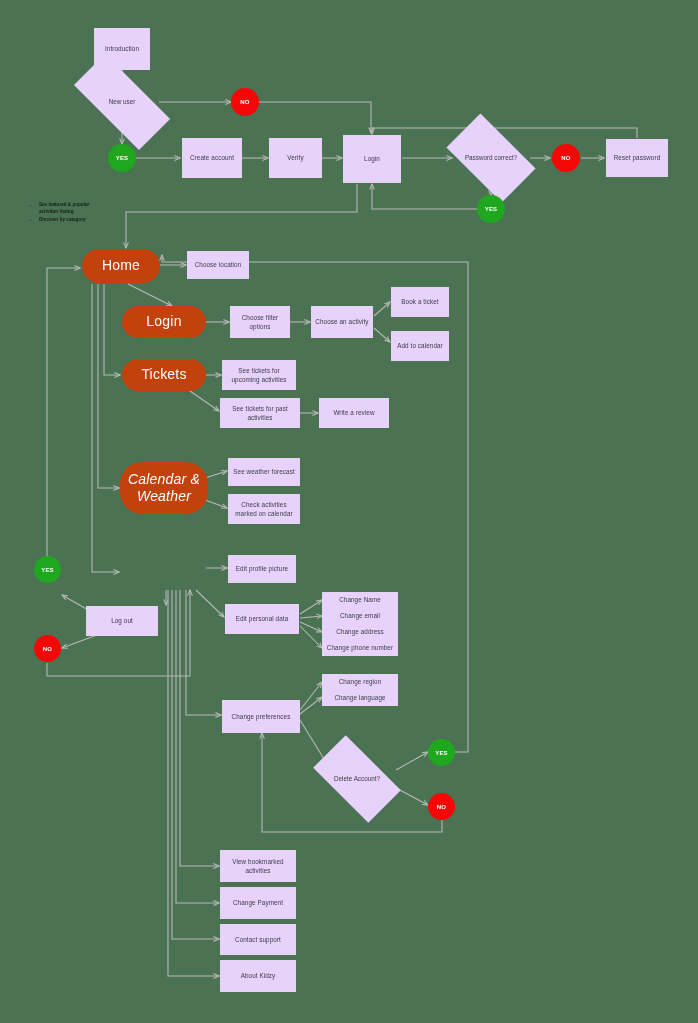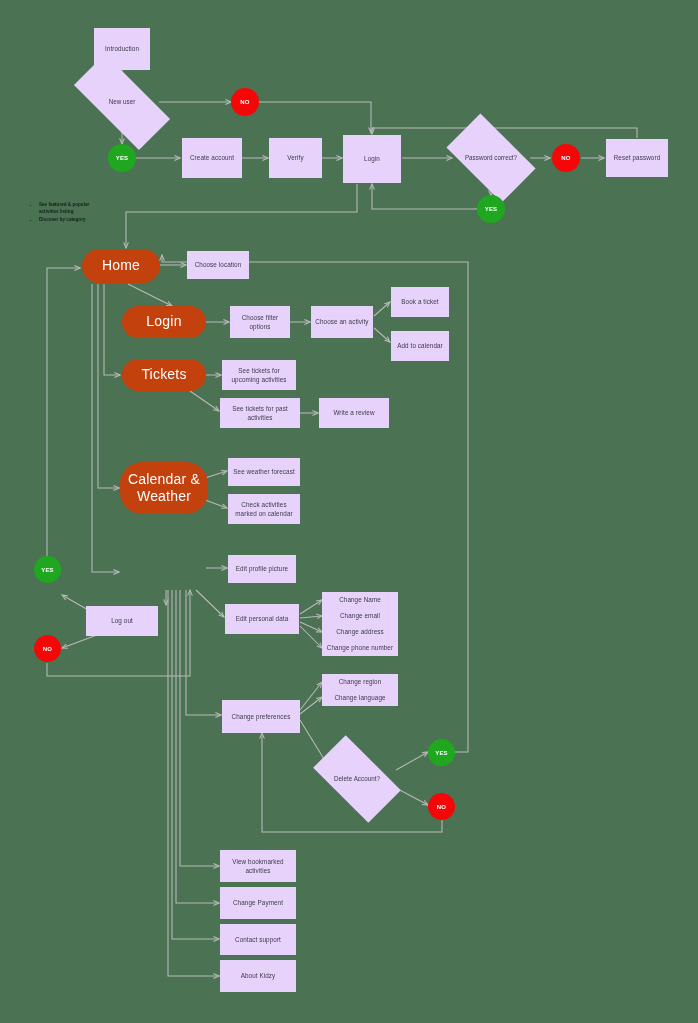--- a/index.html
+++ b/index.html
@@ -180,21 +180,21 @@
   <div class="node circ yes" style="left:477px;top:195px;width:28px;height:28px;">YES</div>
 
   <div class="node pbox" style="left:606px;top:139px;width:62px;height:38px;">Reset password</div>
 
   <div class="node pill" style="left:82px;top:249px;width:78px;height:34px;">Home</div>
 
   <div class="node pill" style="left:122px;top:306px;width:84px;height:32px;">Login</div>
 
   <div class="node pill" style="left:122px;top:359px;width:84px;height:32px;text-align:right;">Tickets</div>
 
-  <div class="node pill" style="left:120px;top:462px;width:88px;height:52px;">Calendar &amp; Weather</div>
+  <div class="node pill" style="left:120px;top:462px;width:88px;height:52px;font-style:italic;">Calendar &amp; Weather</div>
 
 
   <div class="node pbox" style="left:187px;top:251px;width:62px;height:28px;">Choose location</div>
 
   <div class="node pbox" style="left:230px;top:306px;width:60px;height:32px;">Choose filter options</div>
 
   <div class="node pbox" style="left:311px;top:306px;width:62px;height:32px;">Choose an activity</div>
 
   <div class="node pbox" style="left:391px;top:287px;width:58px;height:30px;">Book a ticket</div>
 

